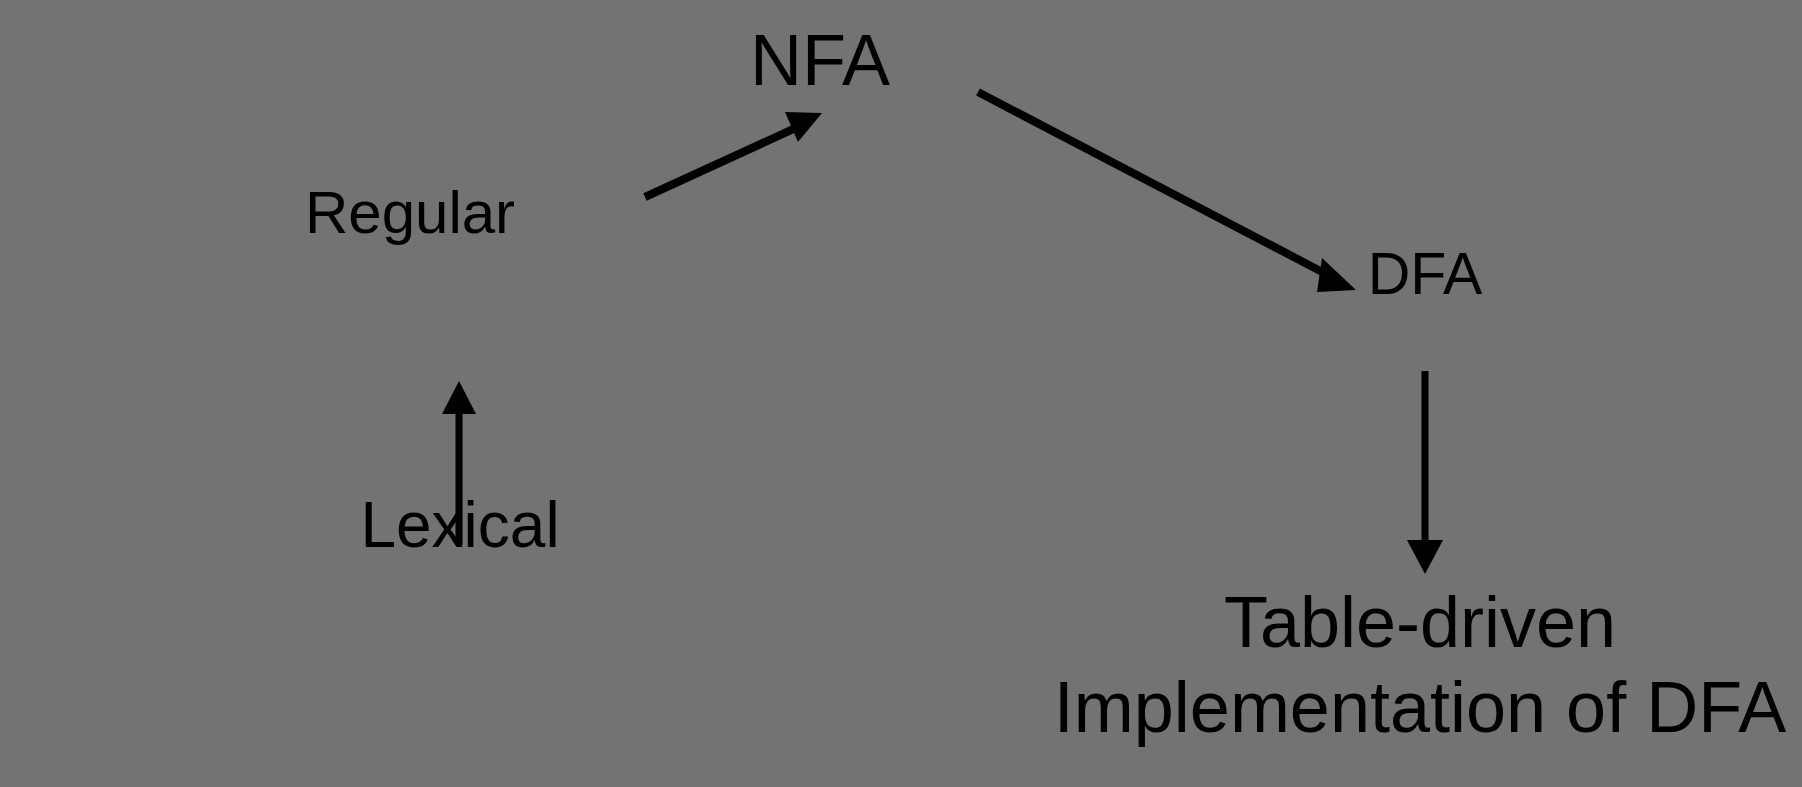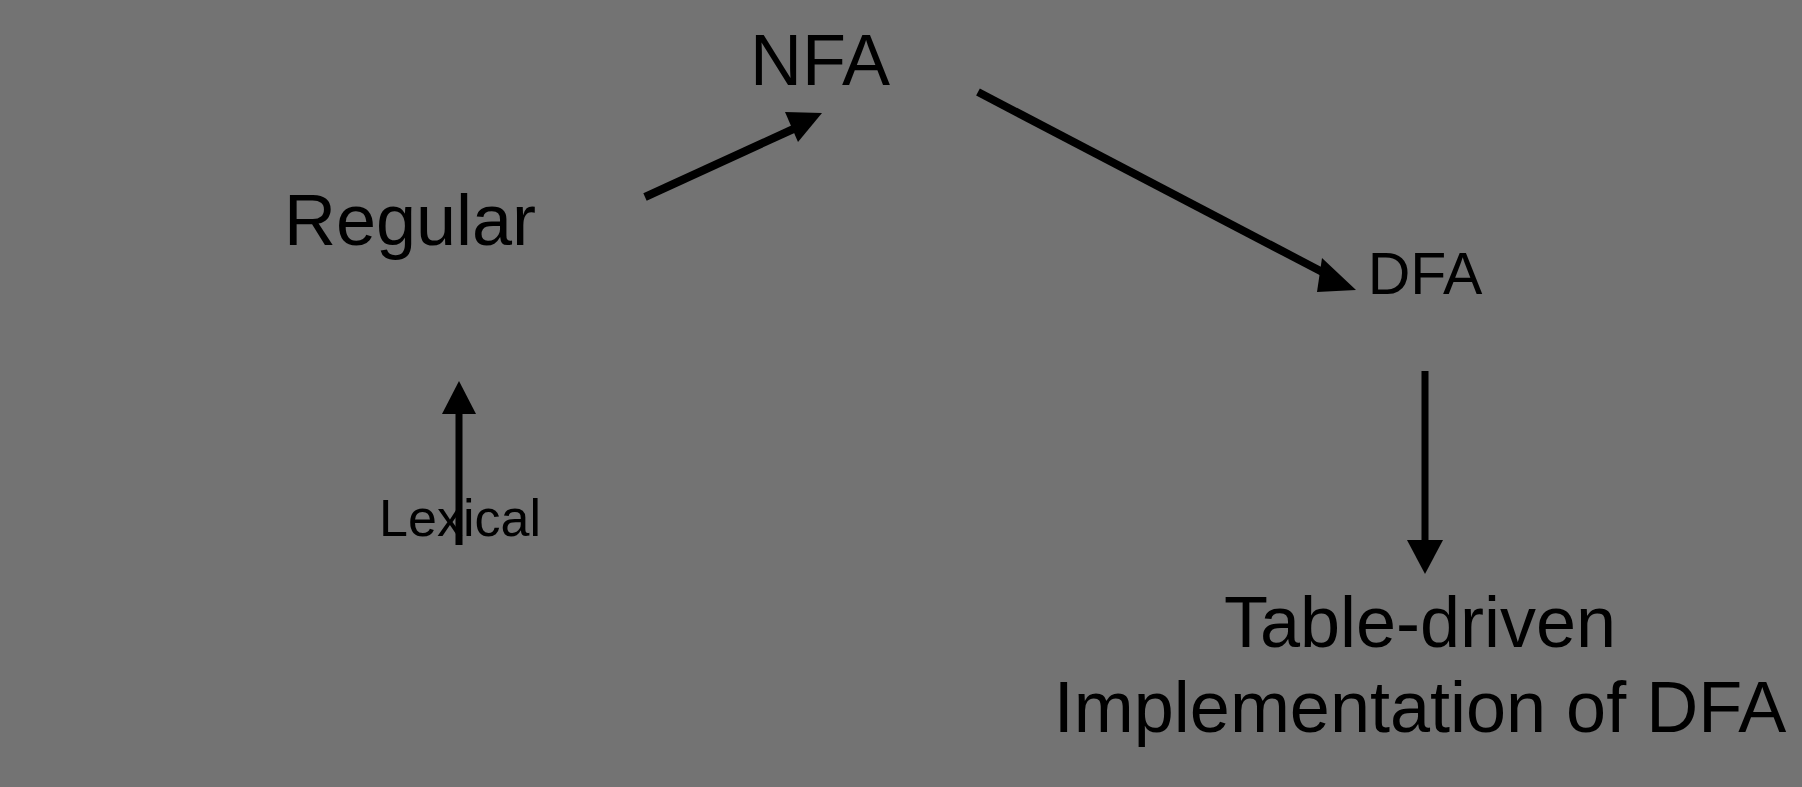--- a/index.html
+++ b/index.html
@@ -42,33 +42,33 @@
   #node-nfa {
     left: 700px;
     top: 18px;
     width: 240px;
     font-size: 72px;
   }
   #node-regex {
     left: 175px;
     top: 178px;
     width: 470px;
-    font-size: 72px;
+    font-size: 60px;
   }
   #node-dfa {
     left: 1305px;
     top: 240px;
     width: 240px;
     font-size: 59px;
   }
   #node-lexspec {
     left: 190px;
     top: 488px;
     width: 540px;
-    font-size: 52px;
+    font-size: 64px;
   }
   #node-impl {
     left: 1000px;
     top: 580px;
     width: 840px;
     font-size: 72px;
   }
 </style>
 </head>
 <body>

